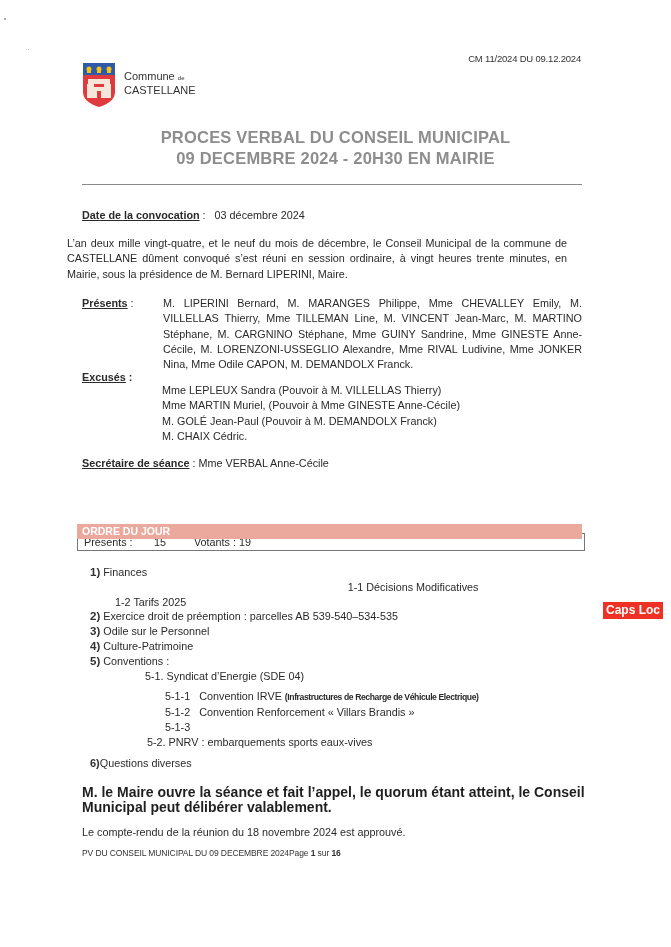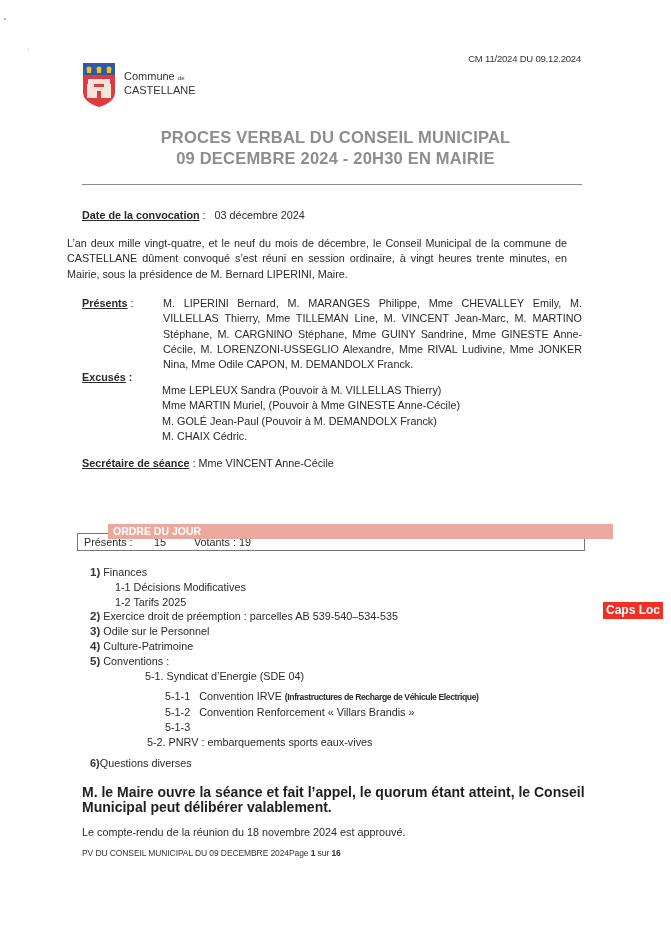--- a/index.html
+++ b/index.html
@@ -20,21 +20,21 @@
     .lbl { font-weight: bold; text-decoration: underline; }
     .conv { left: 82px; top: 208px; }
     .para { left: 67px; top: 236px; width: 500px; text-align: justify; }
     .presents-lbl { left: 82px; top: 296px; }
     .presents-txt { left: 163px; top: 296px; width: 419px; text-align: justify; }
     .excuses-lbl { left: 82px; top: 370px; }
     .excuses-list { left: 162px; top: 383px; }
     .secr { left: 82px; top: 456px; }
     .countbox { left: 77px; top: 497px; width: 508px; height: 18px; border: 1px solid #777; box-sizing: border-box; font-size: 10.8px; line-height: 16px; padding-left: 6px; margin-top: 36px; }
     .countbox span { display: inline-block; }
-    .ordre { left: 77px; top: 524px; width: 505px; height: 15px; background: #eba99d; color: #ffffff; font-weight: bold; font-size: 10.5px; line-height: 15px; padding-left: 5px; box-sizing: border-box; margin-left: 31px; }
+    .ordre { left: 77px; top: 524px; width: 505px; height: 15px; background: #eba99d; color: #ffffff; font-weight: bold; font-size: 10.5px; line-height: 15px; padding-left: 5px; box-sizing: border-box; }
     .agenda { left: 90px; top: 565px; font-size: 10.8px; line-height: 14.8px; }
     .agenda .row { position: relative; white-space: nowrap; }
     .num { font-weight: bold; color: #333; font-size: 11.5px; }
     .capslock { left: 603px; top: 602px; background: #ee3124; color: #fff; font-weight: bold; font-size: 12px; padding: 1px 3px; line-height: 15px; white-space: nowrap; }
     .small { font-size: 8.6px; letter-spacing: -0.4px; font-weight: bold; }
     .maire { left: 82px; top: 785px; width: 510px; font-weight: bold; font-size: 14px; line-height: 15px; color: #1f1f1f; }
     .cr { left: 82px; top: 825px; font-size: 10.8px; }
     .footer { left: 82px; top: 848px; font-size: 8.5px; color: #333; letter-spacing: -0.1px; }
     .footer b { font-weight: bold; }
   </style>
@@ -94,32 +94,32 @@
   <span class="lbl">Excusés</span><b> :</b>
 </div>
 <div class="abs body-text excuses-list">
   <div>Mme LEPLEUX Sandra (Pouvoir à M. VILLELLAS Thierry)</div>
   <div>Mme MARTIN Muriel, (Pouvoir à Mme GINESTE Anne-Cécile)</div>
   <div>M. GOLÉ Jean-Paul (Pouvoir à M. DEMANDOLX Franck)</div>
   <div>M. CHAIX Cédric.</div>
 </div>
 
 <div class="abs body-text secr">
-  <span class="lbl">Secrétaire de séance</span><span> : </span><span>Mme VINCENT Anne-Cécile</span>
+  <span class="lbl">Secrétaire de séance</span><span> : </span><span>Mme VERBAL Anne-Cécile</span>
 </div>
 
 <div class="abs countbox">
   <span style="width:70px;">Présents :</span><span style="width:40px;">15</span><span>Votants : 19</span>
 </div>
 
 <div class="abs ordre">ORDRE DU JOUR</div>
 
 <div class="abs agenda">
   <div class="row"><span class="num">1)</span> <span>Finances</span></div>
-  <div class="row" style="padding-left:25px;">1-1 Décisions Modificatives</div>
+  <div class="row" style="padding-left:25px;text-align:right;">1-1 Décisions Modificatives</div>
   <div class="row" style="padding-left:25px;">1-2 Tarifs 2025</div>
   <div class="row"><span class="num">2)</span> <span>Exercice droit de préemption : parcelles AB 539-540–534-535</span></div>
   <div class="row"><span class="num">3)</span> <span>Odile sur le Personnel</span></div>
   <div class="row"><span class="num">4)</span> <span>Culture-Patrimoine</span></div>
   <div class="row"><span class="num">5)</span> <span>Conventions :</span></div>
   <div class="row" style="padding-left:55px;">5-1.  Syndicat d’Energie (SDE 04)</div>
   <div class="row" style="padding-left:75px;margin-top:6px;"><span>5-1-1</span>&nbsp;&nbsp;&nbsp;<span>Convention IRVE</span> <span class="small">(Infrastructures de Recharge de Véhicule Electrique)</span></div>
   <div class="row" style="padding-left:75px;"><span>5-1-2</span>&nbsp;&nbsp;&nbsp;<span>Convention Renforcement « Villars Brandis »</span></div>
   <div class="row" style="padding-left:75px;"><span>5-1-3</span><span></span></div>
   <div class="row" style="padding-left:57px;">5-2. PNRV : embarquements sports eaux-vives</div>

